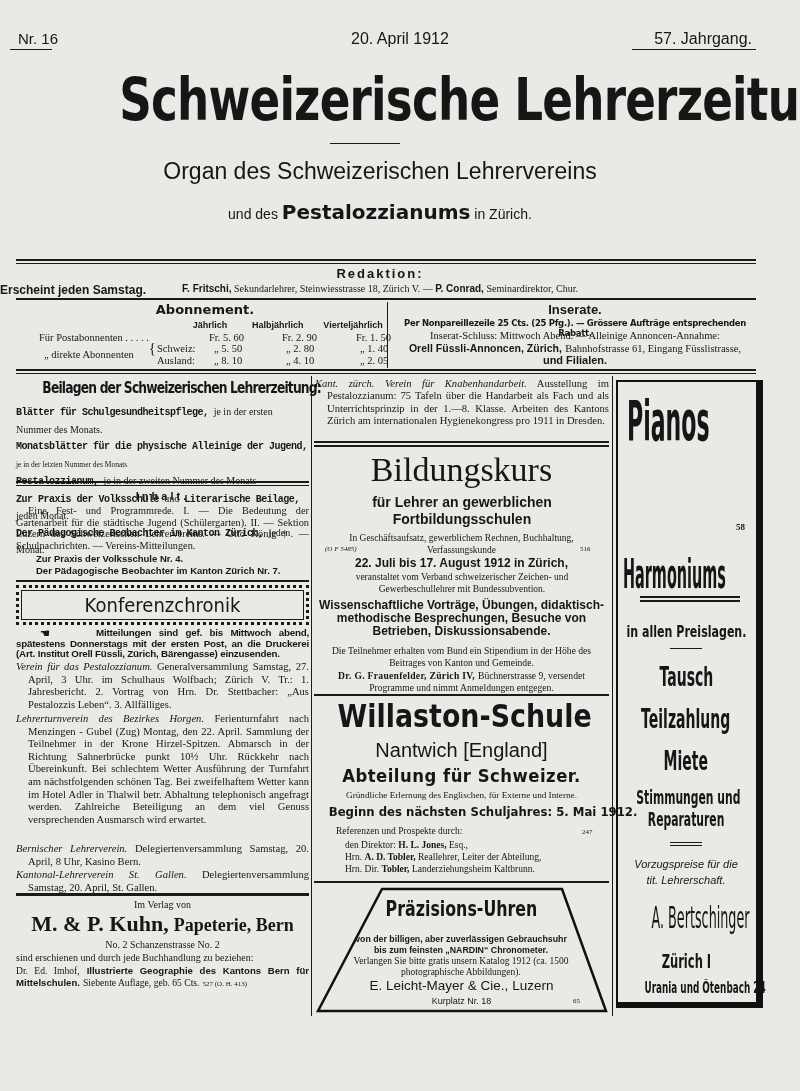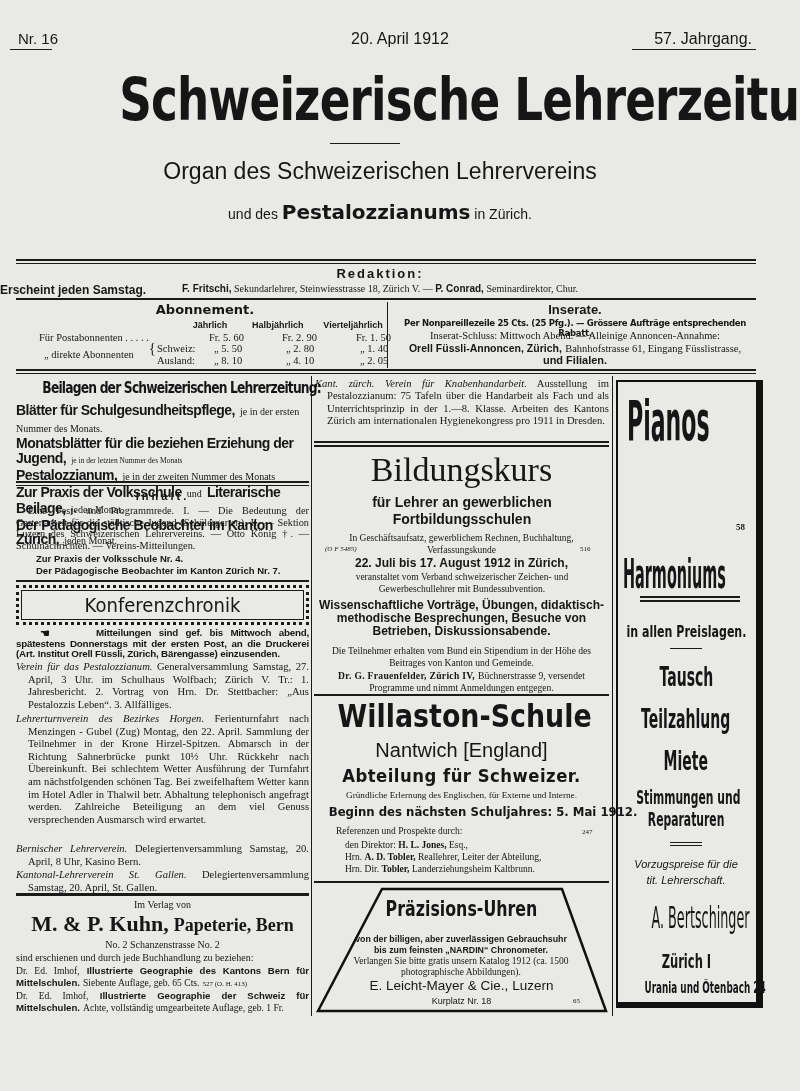--- a/index.html
+++ b/index.html
@@ -33,21 +33,21 @@
   #redk { left: 0; width: 760px; top: 266px; text-align: center; font: bold 13px "Liberation Sans", sans-serif; letter-spacing: 2px; }
   #reds { left: 0; width: 760px; top: 283px; text-align: center; font: 10px "Liberation Serif", serif; }
   #reds b { font-family: "Liberation Sans", sans-serif; }
 
   
   .abo { font-size: 10.5px; font-family: "Liberation Serif", serif; margin-left: 24px; }
   .abo-h { font: bold 9px "Liberation Sans", sans-serif; }
 
   
   .lc { left: 16px; width: 293px; }
-  .bl { font-family: Liberation Sans, sans-serif; font-weight: bold; font-size: 14px; letter-spacing: -0.5px; }
+  .bl { font-family: Liberation Mono, monospace; font-weight: bold; font-size: 10px; letter-spacing: -0.5px; }
   .sm { font-family: "Liberation Serif", serif; font-size: 10px; }
   .para { font-family: "Liberation Serif", serif; font-size: 11px; line-height: 13.2px; text-align: justify; }
   .para i { font-style: italic; }
   .indent { padding-left: 12px; text-indent: -12px; }
 
   .dotbox {
     border: 3px dotted #1a1a1a;
     outline: 1px solid #1a1a1a;
     outline-offset: -6px;
   }
@@ -125,21 +125,21 @@
 
   <div class="rule" style="left:16px;top:369px;width:740px;height:2px;"></div>
   <div class="rule" style="left:16px;top:373px;width:740px;height:1px;"></div>
 
   <div class="rule" style="left:311px;top:376px;width:1px;height:640px;"></div>
   <div class="rule" style="left:612px;top:376px;width:1px;height:640px;"></div>
 
   <div class="abs lc center" style="top:379px;font:bold 15px 'DejaVu Sans',sans-serif;letter-spacing:-1px;transform:scaleX(0.82);transform-origin:center top;white-space:nowrap;">Beilagen der Schweizerischen Lehrerzeitung:</div>
   <div class="abs lc" style="top:403px;line-height:14.5px;">
     <div><span class="bl">Blätter für Schulgesundheitspflege,</span> <span class="sm">je in der ersten Nummer des Monats.</span></div>
-    <div><span class="bl">Monatsblätter für die beziehen Erziehung der Jugend,</span> <span class="sm" style="font-size:7.5px;">je in der letzten Nummer des Monats</span></div>
+    <div><span class="bl">Monatsblätter für die physische Alleinige der Jugend,</span> <span class="sm" style="font-size:7.5px;">je in der letzten Nummer des Monats</span></div>
     <div><span class="bl">Pestalozzianum,</span> <span class="sm">je in der zweiten Nummer des Monats</span></div>
     <div><span class="bl">Zur Praxis der Volksschule</span> <span class="sm">und</span> <span class="bl">Literarische Beilage,</span> <span class="sm">jeden Monat.</span></div>
     <div><span class="bl">Der Pädagogische Beobachter im Kanton Zürich,</span> <span class="sm">jeden Monat.</span></div>
   </div>
   <div class="rule" style="left:16px;top:481px;width:293px;height:2px;"></div>
   <div class="rule" style="left:16px;top:485px;width:293px;height:1px;"></div>
 
   <div class="abs lc center" style="top:490px;font:bold 11px 'Liberation Sans',sans-serif;letter-spacing:3px;">Inhalt.</div>
   <div class="abs lc para" style="top:505px;font-size:10.3px;line-height:11.5px;text-indent:12px;">Eine Fest- und Programmrede. I. — Die Bedeutung der Gartenarbeit für die städtische Jugend (Schülergarten). II. — Sektion Luzern des Schweizerischen Lehrervereins. — Otto König †. — Schulnachrichten. — Vereins-Mitteilungen.</div>
   <div class="abs lc sans" style="top:553px;padding-left:20px;font-size:9.5px;font-weight:bold;line-height:11.5px;">
@@ -181,25 +181,20 @@
     <span class="serif" style="font-size:22px;font-weight:bold;">M. &amp; P. Kuhn,</span>
     <span class="serif" style="font-size:18px;font-weight:bold;">Papeterie, Bern</span>
   </div>
   <div class="abs lc center serif" style="top:939px;font-size:10px;">No. 2 Schanzenstrasse No. 2</div>
   <div class="abs lc serif" style="top:952px;font-size:10px;text-align:justify;">sind erschienen und durch jede Buchhandlung zu beziehen:</div>
   <div class="abs lc" style="top:965px;font-size:9.6px;line-height:11.5px;text-align:justify;">
     <span class="serif">Dr. Ed. Imhof,</span>
     <b class="sans">Illustrierte Geographie des Kantons Bern für Mittelschulen.</b>
     <span class="serif">Siebente Auflage, geb. 65 Cts.</span>
     <span class="serif" style="font-size:7px;">527 (O. H. 413)</span>
-  </div>
-  <div class="abs lc" style="top:990px;font-size:9.6px;line-height:11.5px;text-align:justify;">
-    <span class="serif">Dr. Ed. Imhof,</span>
-    <b class="sans">Illustrierte Geographie der Schweiz für Mittelschulen.</b>
-    <span class="serif">Achte, vollständig umgearbeitete Auflage, geb. 1 Fr.</span>
   </div>
 
   <div class="abs para indent" style="left:315px;top:378px;width:294px;font-size:10.6px;line-height:12.3px;">
     <i>Kant. zürch. Verein für Knabenhandarbeit.</i>
     <span>Ausstellung im Pestalozzianum: 75 Tafeln über die Handarbeit als Fach und als Unterrichtsprinzip in der 1.—8. Klasse. Arbeiten des Kantons Zürich am internationalen Hygienekongress pro 1911 in Dresden.</span>
   </div>
   <div class="rule" style="left:314px;top:441px;width:295px;height:2px;"></div>
   <div class="rule" style="left:314px;top:445px;width:295px;height:2px;"></div>
 
   <div class="abs center serif" style="left:314px;top:450px;width:295px;font-size:34px;line-height:40px;">Bildungskurs</div>

